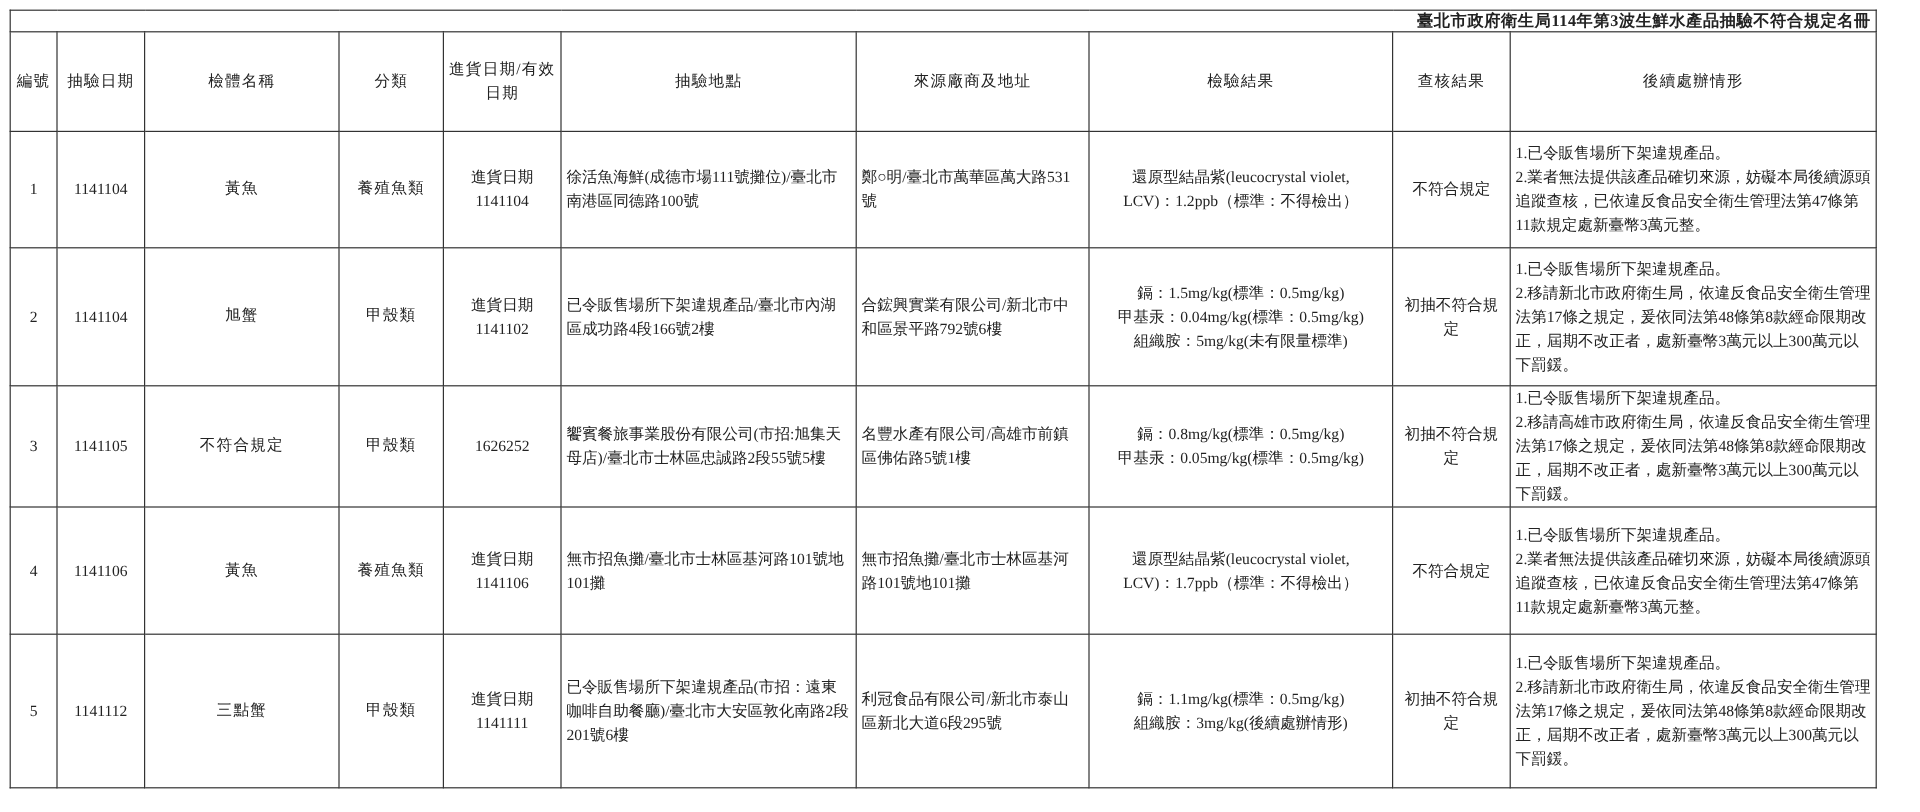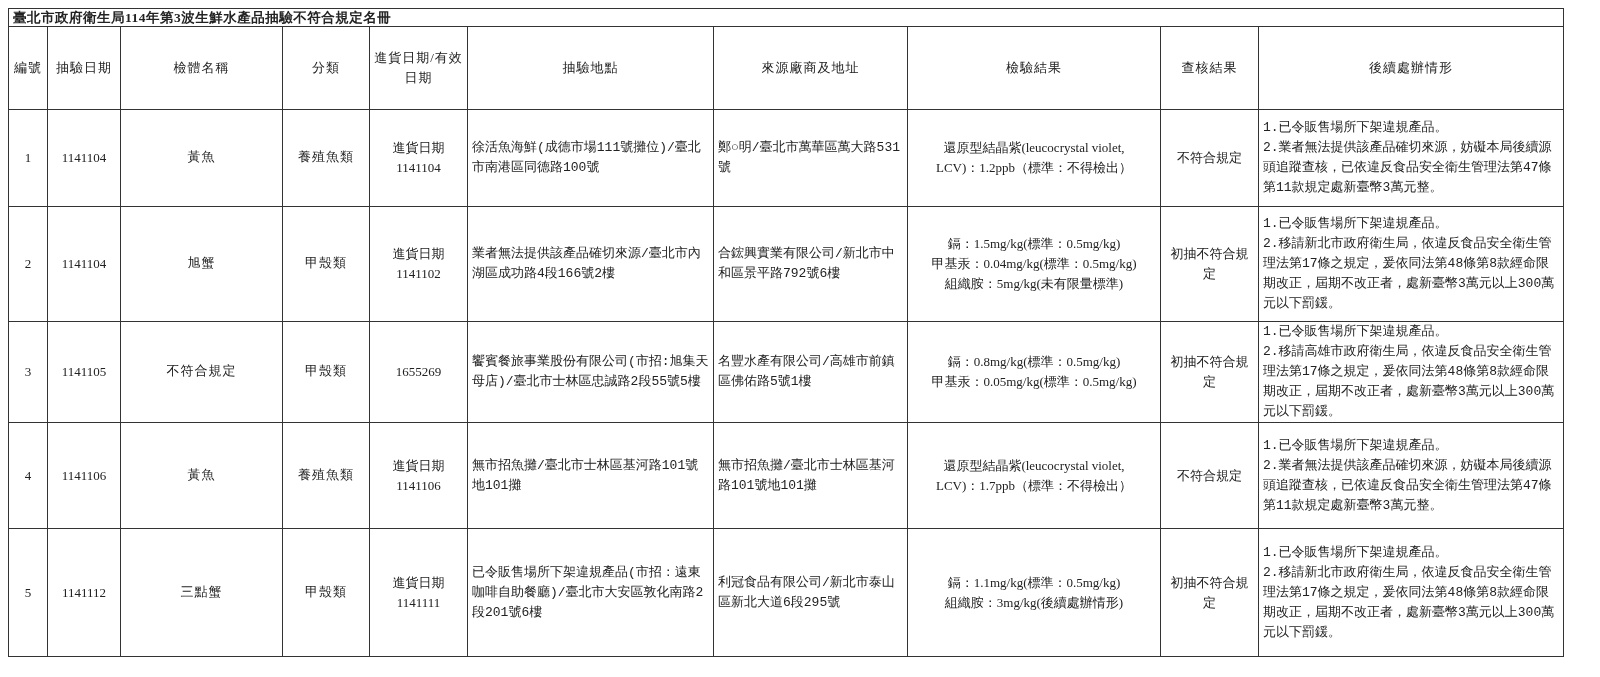--- a/index.html
+++ b/index.html
@@ -2,25 +2,25 @@
 <html><head>
 <meta charset="utf-8">
 <style>
   html, body { margin: 0; padding: 0; background: #ffffff; }
   body { width: 1600px; height: 677px; overflow: hidden; position: relative;
          font-family: "Liberation Serif", "DejaVu Serif", serif; color: #222; }
   table.sheet { position: absolute; left: 8px; top: 8px; width: 1555px;
          border-collapse: collapse; table-layout: fixed; }
   table.sheet td, table.sheet th { border: 1.5px solid #333; padding: 0 4px;
          font-size: 13px; line-height: 20px; font-weight: normal; vertical-align: middle; }
-  .title-cell { text-align: left; font-weight: bold !important; font-size: 13.5px !important;
+  .title-cell { text-align: right; font-weight: bold !important; font-size: 13.5px !important;
          height: 17px; line-height: 17px !important; letter-spacing: 0.5px; }
   .hdr th { height: 82px; text-align: center; letter-spacing: 1px; }
   .c { text-align: center; }
-  .l { text-align: left; font-family: Liberation Mono, monospace; }
+  .l { text-align: left; }
   .multiline { white-space: pre-line; }
   tr.r1 td { height: 96px; }
   tr.r2 td { height: 114px; }
   tr.r3 td { height: 100px; }
   tr.r4 td { height: 105px; }
   tr.r5 td { height: 127px; }
   .spaced { letter-spacing: 1px; font-family: Liberation Mono, monospace; }
 </style>
 </head>
 <body>
@@ -72,36 +72,36 @@
 2.業者無法提供該產品確切來源，妨礙本局後續源頭追蹤查核，已依違反食品安全衛生管理法第47條第11款規定處新臺幣3萬元整。</td>
   </tr>
 
   <tr class="r2">
     <td class="c">2</td>
     <td class="c">1141104</td>
     <td class="c spaced">旭蟹</td>
     <td class="c spaced">甲殼類</td>
     <td class="c multiline">進貨日期
 1141102</td>
-    <td class="l">業者無法提供該產品確切來源/臺北市內湖區成功路4段166號2樓</td>
+    <td class="l">已令販售場所下架違規產品/臺北市內湖區成功路4段166號2樓</td>
     <td class="l">合鋐興實業有限公司/新北市中和區景平路792號6樓</td>
     <td class="c multiline">鎘：1.5mg/kg(標準：0.5mg/kg)
 甲基汞：0.04mg/kg(標準：0.5mg/kg)
 組織胺：5mg/kg(未有限量標準)</td>
     <td class="c">初抽不符合規定</td>
     <td class="l multiline">1.已令販售場所下架違規產品。
 2.移請新北市政府衛生局，依違反食品安全衛生管理法第17條之規定，爰依同法第48條第8款經命限期改正，屆期不改正者，處新臺幣3萬元以上300萬元以下罰鍰。</td>
   </tr>
 
   <tr class="r3">
     <td class="c">3</td>
     <td class="c">1141105</td>
     <td class="c spaced">不符合規定</td>
     <td class="c spaced">甲殼類</td>
-    <td class="c multiline">1655269</td>
+    <td class="c multiline">1626252</td>
     <td class="l">饗賓餐旅事業股份有限公司(市招:旭集天母店)/臺北市士林區忠誠路2段55號5樓</td>
     <td class="l">名豐水產有限公司/高雄市前鎮區佛佑路5號1樓</td>
     <td class="c multiline">鎘：0.8mg/kg(標準：0.5mg/kg)
 甲基汞：0.05mg/kg(標準：0.5mg/kg)</td>
     <td class="c">初抽不符合規定</td>
     <td class="l multiline">1.已令販售場所下架違規產品。
 2.移請高雄市政府衛生局，依違反食品安全衛生管理法第17條之規定，爰依同法第48條第8款經命限期改正，屆期不改正者，處新臺幣3萬元以上300萬元以下罰鍰。</td>
   </tr>
 
   <tr class="r4">

